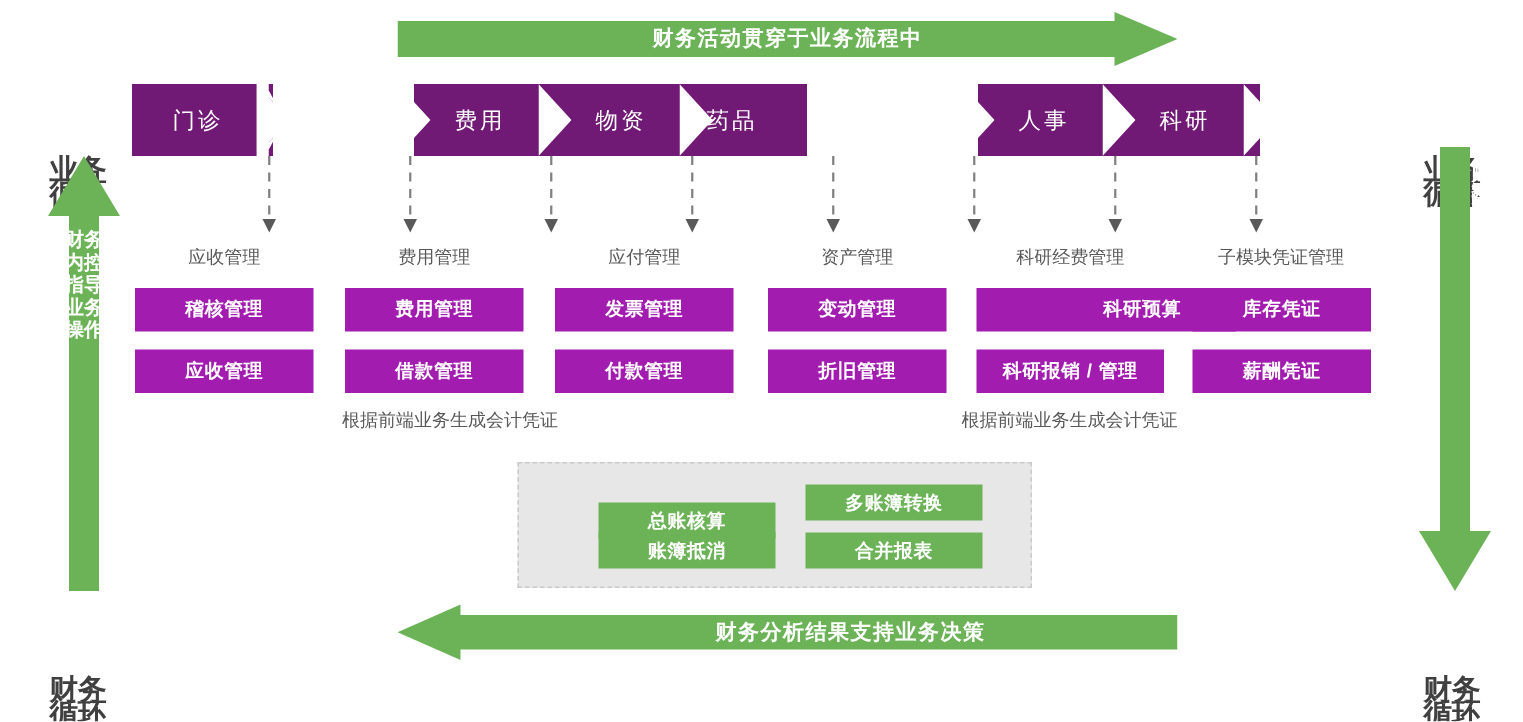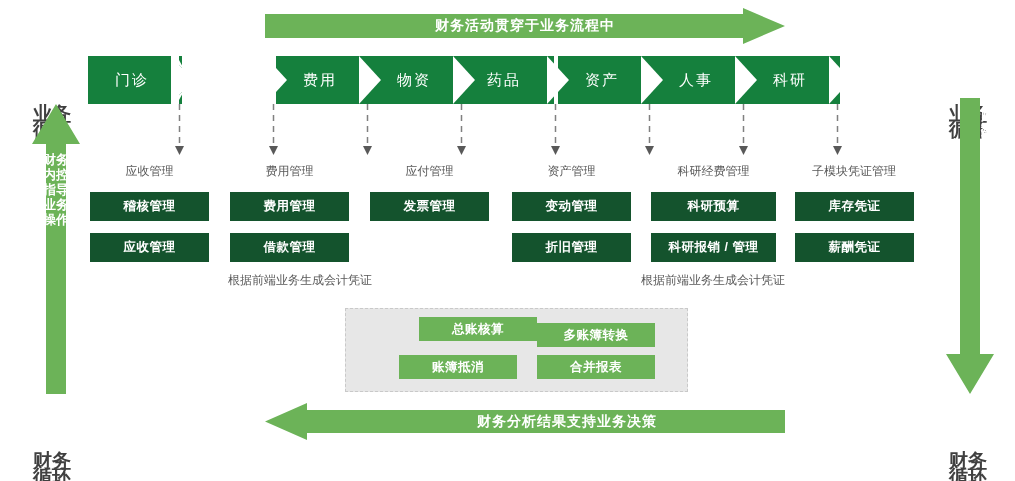--- a/index.html
+++ b/index.html
@@ -63,21 +63,21 @@
     font-weight: bold;
     letter-spacing: 1px;
   }
 
   
   #chevron-band { left: 88px; top: 56px; width: 846px; height: 48px; }
   .chev {
     position: absolute;
     top: 0;
     height: 48px;
-    background: #15803d;
+    background: #701a75;
     display: flex;
     align-items: center;
     justify-content: center;
   }
   .chev-label {
     color: #ffffff;
     font-size: 15px;
     font-weight: normal;
     letter-spacing: 2px;
     position: relative;
@@ -102,21 +102,21 @@
     font-size: 12px;
     color: #595959;
     white-space: nowrap;
     text-align: center;
     letter-spacing: 0px;
   }
 
   
   .mod-box {
     height: 29px;
-    background: #14532d;
+    background: #a21caf;
     display: flex;
     align-items: center;
     justify-content: center;
   }
   .mod-box-label {
     color: #ffffff;
     font-size: 12.5px;
     font-weight: bold;
     letter-spacing: 0.5px;
     white-space: nowrap;
@@ -202,25 +202,22 @@
 
     <div class="chev" style="left:0px;   width:94px;">
       <span class="chev-label">门诊</span>
     </div>
     <div class="chev" style="left:188px; width:94px;">
       <span class="chev-label">费用</span>
     </div>
     <div class="chev" style="left:282px; width:94px;font-family:Liberation Serif, serif;">
       <span class="chev-label">物资</span>
     </div>
-    <div class="chev" style="left:372px; width:94px;font-family:Liberation Serif, serif;">
+    <div class="chev" style="left:356px; width:94px;font-family:Liberation Serif, serif;">
       <span class="chev-label">药品</span>
-    </div>
-    <div class="chev" style="left:470px; width:94px;">
-      <span class="chev-label">资产</span>
     </div>
     <div class="chev" style="left:658px; width:94px;">
       <span class="chev-label">科研</span>
     </div>
     <div class="chev" style="left:564px; width:94px;">
       <span class="chev-label">人事</span>
     </div>
 
     <div class="chev-notch" style="left:83px;">
       <svg width="22" height="48" viewBox="0 0 22 48">
@@ -327,48 +324,51 @@
   </div>
   <div class="abs mod-box" style="left:230px; top:192px; width:119px;">
     <span class="mod-box-label">费用管理</span>
   </div>
   <div class="abs mod-box" style="left:370px; top:192px; width:119px;">
     <span class="mod-box-label">发票管理</span>
   </div>
   <div class="abs mod-box" style="left:512px; top:192px; width:119px;">
     <span class="mod-box-label">变动管理</span>
   </div>
-  <div class="abs mod-box" style="left:651px; top:192px; width:125px;">
+  <div class="abs mod-box" style="left:651px; top:192px; width:125px;padding-left:48px;">
     <span class="mod-box-label">科研预算</span>
   </div>
   <div class="abs mod-box" style="left:795px; top:192px; width:119px;">
     <span class="mod-box-label">库存凭证</span>
   </div>
 
   <div class="abs mod-box" style="left:90px;  top:233px; width:119px;">
     <span class="mod-box-label">应收管理</span>
   </div>
   <div class="abs mod-box" style="left:230px; top:233px; width:119px;">
     <span class="mod-box-label">借款管理</span>
   </div>
+  <div class="abs mod-box" style="left:370px; top:233px; width:119px;">
+    <span class="mod-box-label">付款管理</span>
+  </div>
   <div class="abs mod-box" style="left:512px; top:233px; width:119px;">
     <span class="mod-box-label">折旧管理</span>
   </div>
   <div class="abs mod-box" style="left:651px; top:233px; width:125px;">
     <span class="mod-box-label">科研报销 / 管理</span>
   </div>
   <div class="abs mod-box" style="left:795px; top:233px; width:119px;">
     <span class="mod-box-label">薪酬凭证</span>
   </div>
 
   <div class="abs voucher-note" style="left:228px; top:272px;">根据前端业务生成会计凭证</div>
   <div class="abs voucher-note" style="left:641px; top:272px;">根据前端业务生成会计凭证</div>
 
   <div class="abs" id="accounting-panel">
-    <div class="acct-box" style="left:53px;  top:8px;margin-left:20px;">
+    <div class="acct-box" style="left:53px;  top:26px;">
       <span class="acct-box-label">总账核算</span>
     </div>
     <div class="acct-box" style="left:191px; top:14px;">
       <span class="acct-box-label">多账簿转换</span>
     </div>
     <div class="acct-box" style="left:191px; top:46px;">
       <span class="acct-box-label">合并报表</span>
     </div>
     <div class="acct-box" style="left:53px;  top:46px;">
       <span class="acct-box-label">账簿抵消</span>

